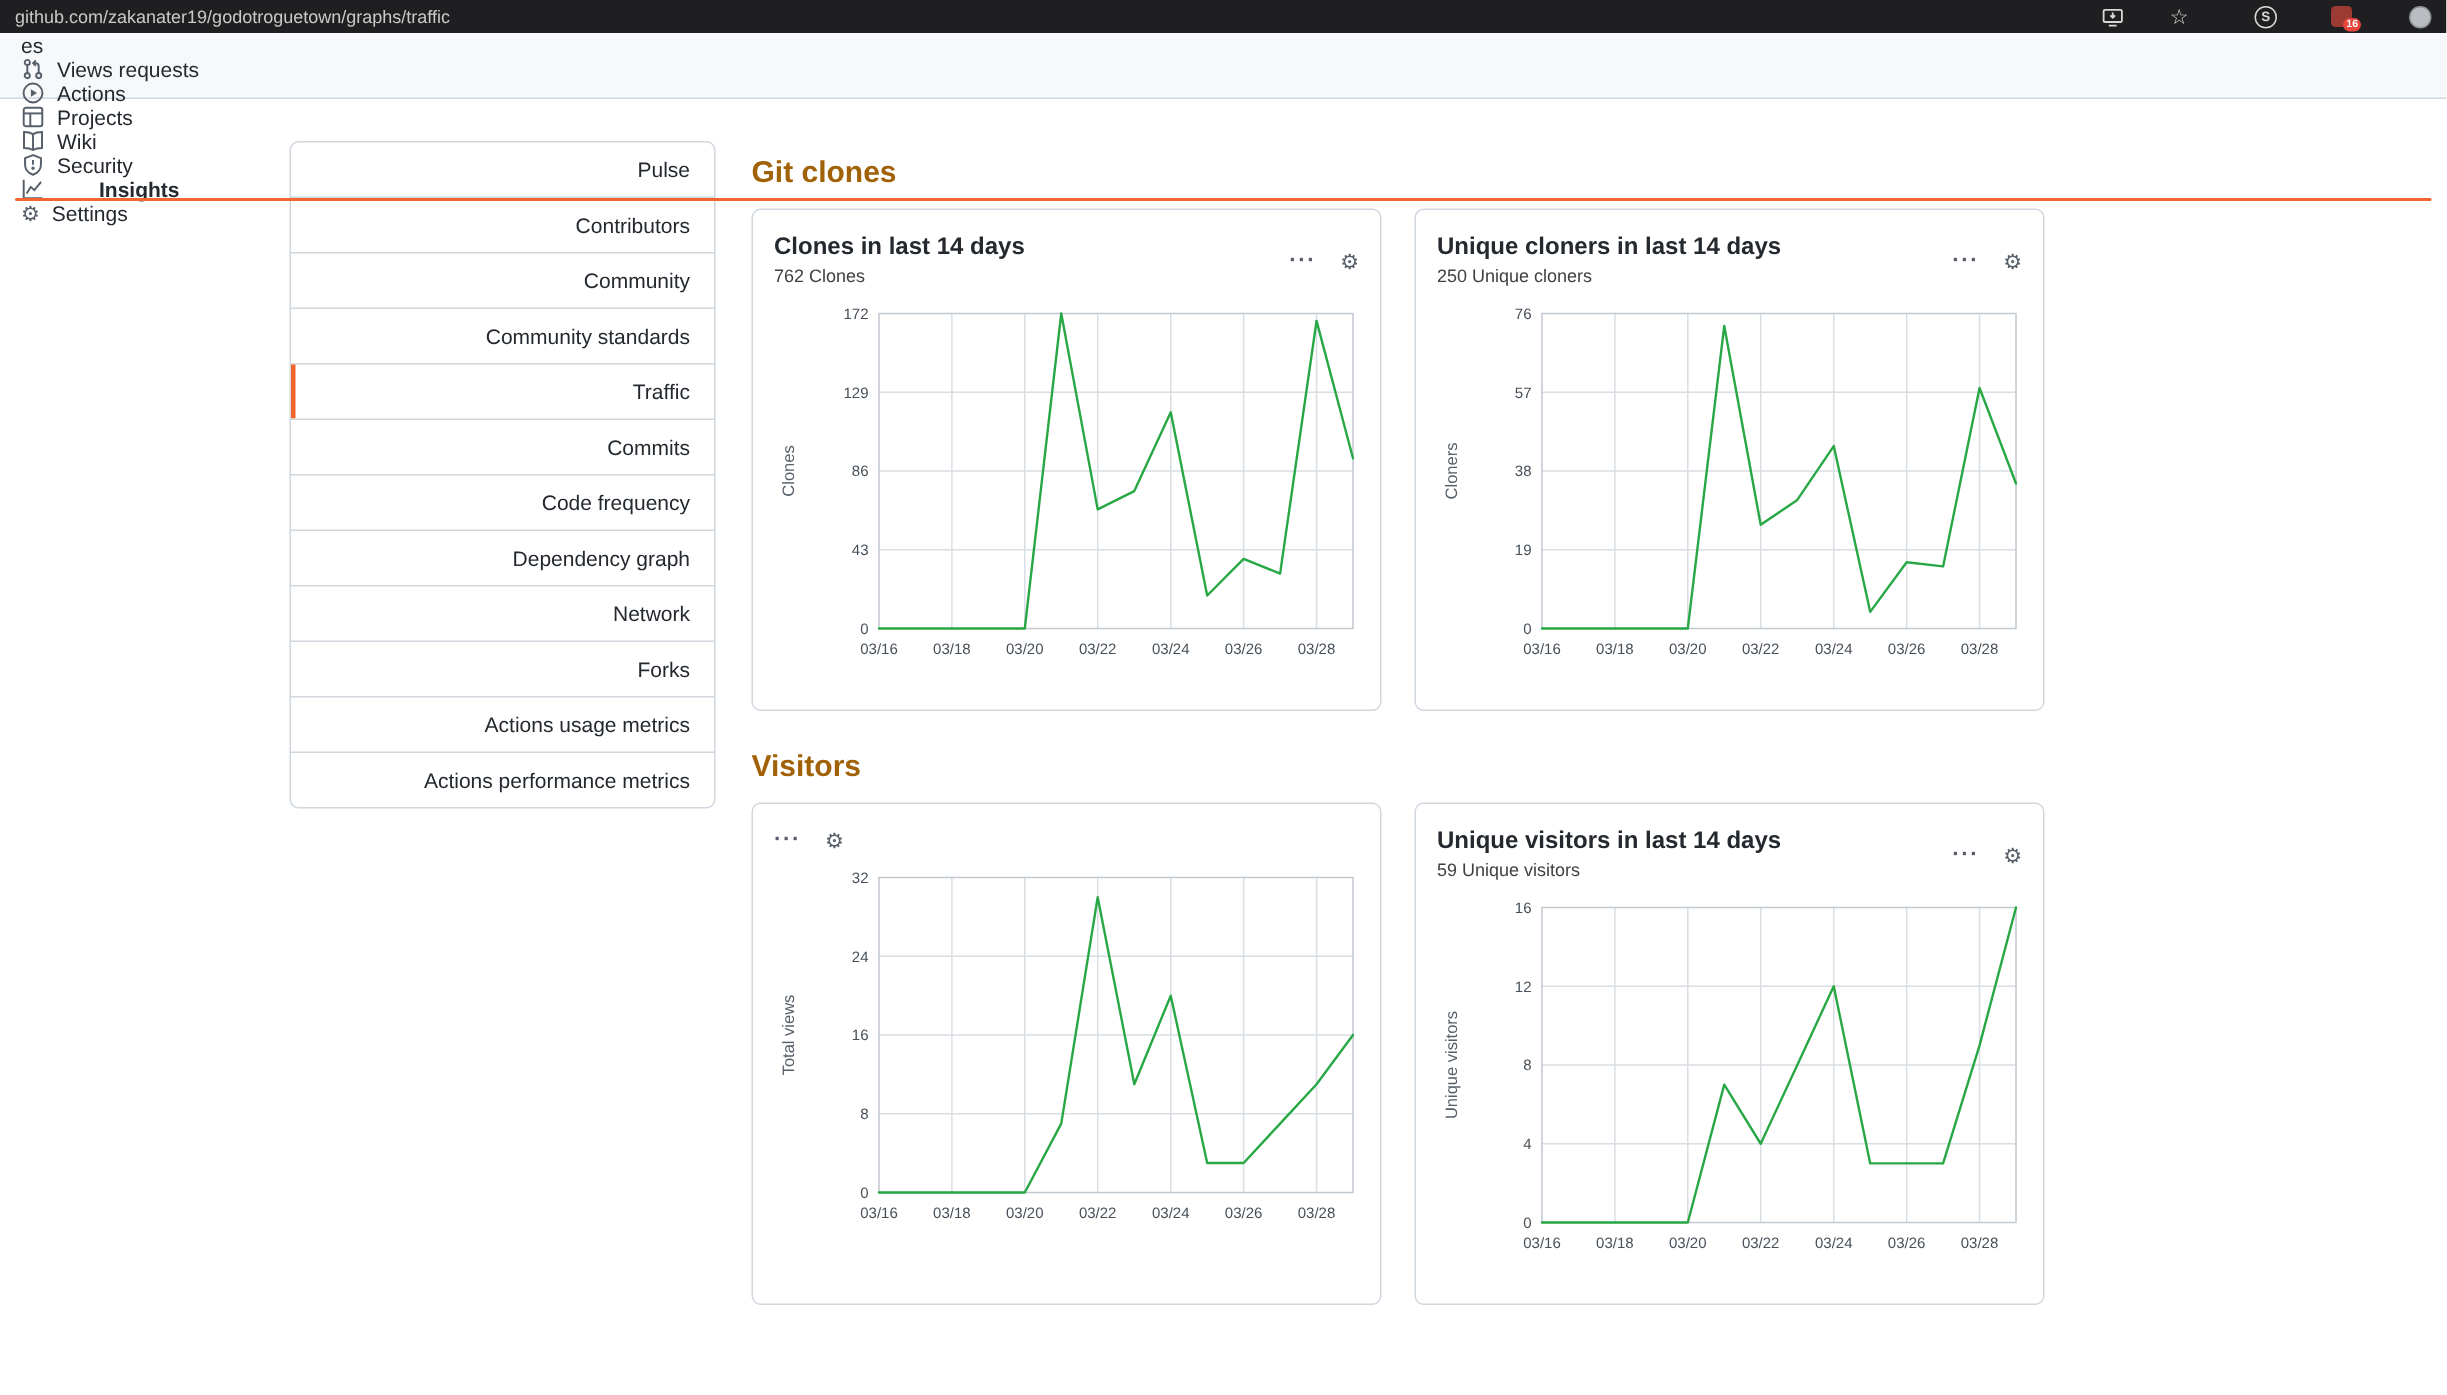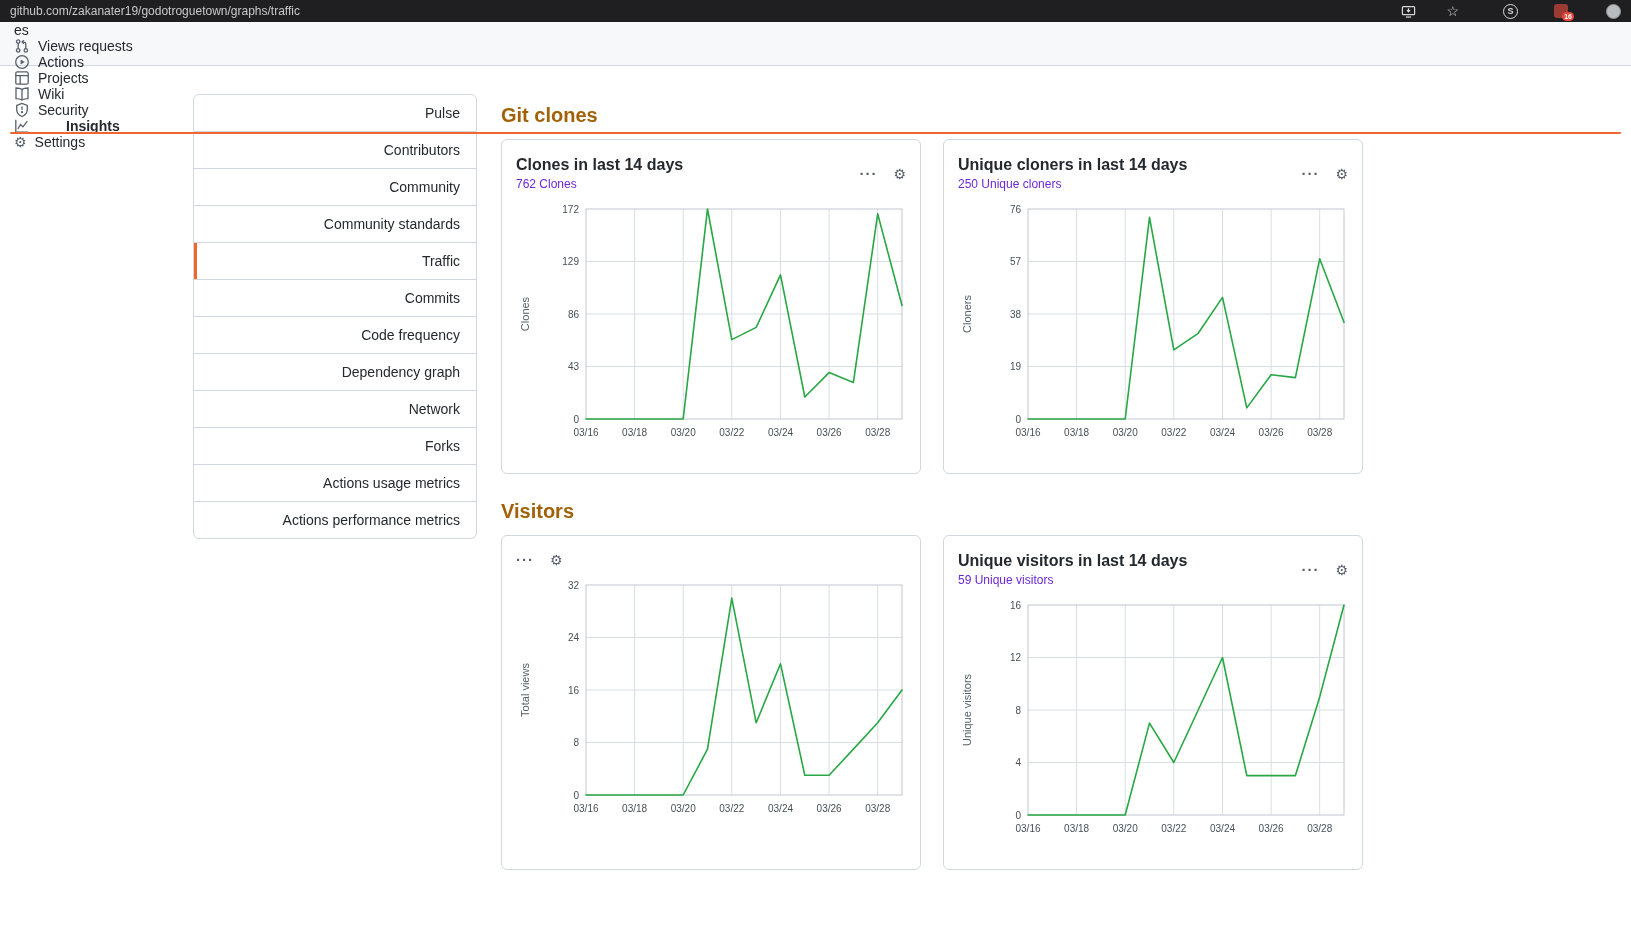--- a/index.html
+++ b/index.html
@@ -66,21 +66,21 @@
   .main { margin-left:24px; width:862px; padding-top:10px; }
   .section-heading { font-size:20px; font-weight:700; margin:0 0 12px 0; color:#a16207; }
   .cards { display:flex; gap:22px; margin-bottom:26px; }
   .card {
     width:420px; border:1px solid var(--border,#d0d7de); border-radius:6px;
     padding:14px 14px 12px 14px; background:#fff;
   }
   .card-head { display:flex; align-items:center; }
   .card-titles { flex:1; }
   .card-title { font-size:16px; font-weight:bold; line-height:21px; }
-  .card-sub { font-size:12px; color:#6d28d9; margin-top:2px; }
+  .card-sub { font-size:12px; color:#404040; margin-top:2px; }
   .card-actions { display:flex; gap:16px; align-items:center; color:#57606a; padding-top:2px; }
   .kebab { font-size:15px; font-weight:bold; letter-spacing:1px; cursor:pointer; line-height:1; }
   .gear { font-size:14px; cursor:pointer; line-height:1; }
   .chart-holder { margin-top:8px; }
   svg.chart { display:block; }
   svg.chart text { font-family:"Liberation Sans", sans-serif; }
   svg.chart .tick { font-size:10px; fill:#464f58; }
   svg.chart .axis-label { font-size:11px; fill:#57606a; }
 </style>
 </head>

